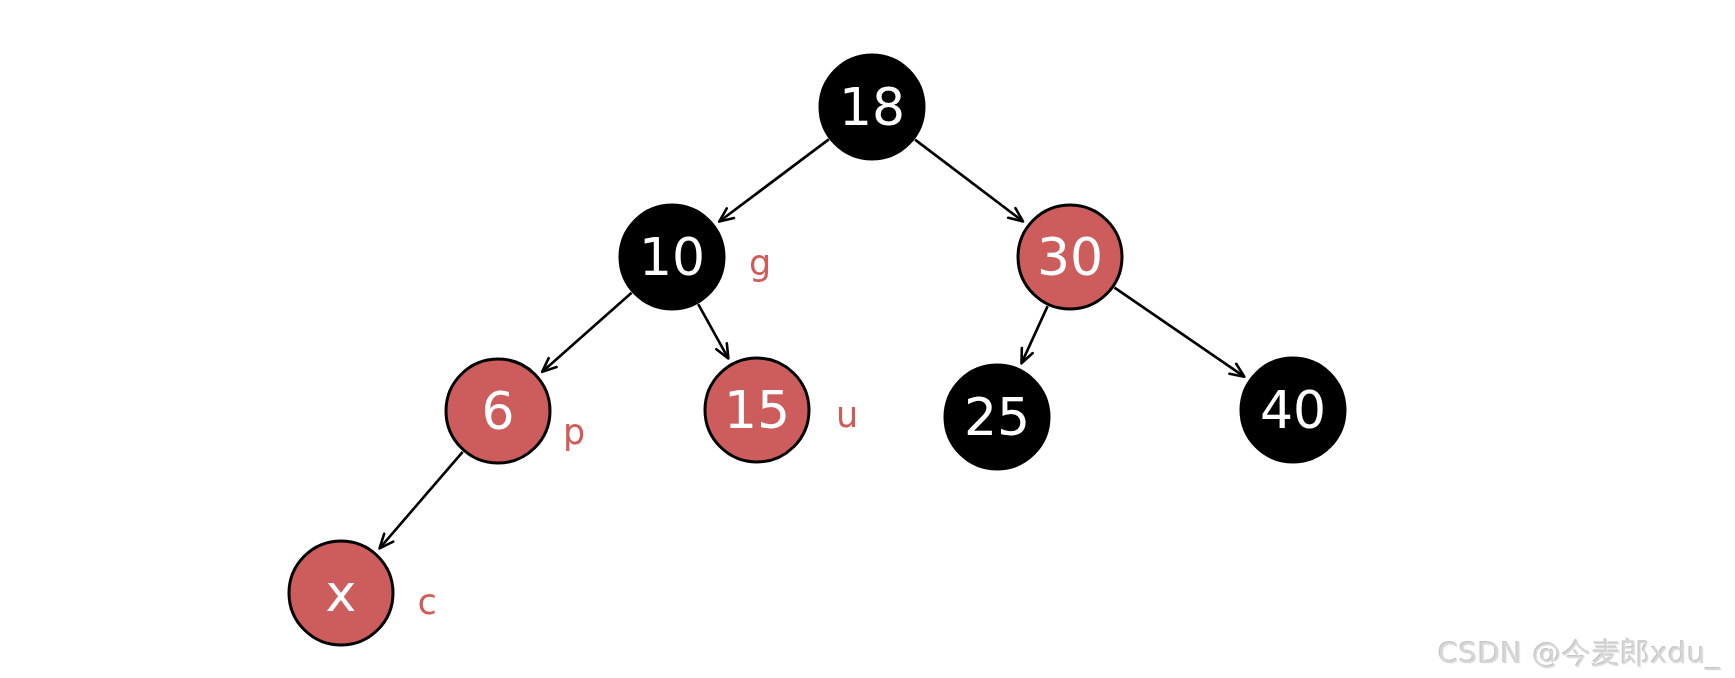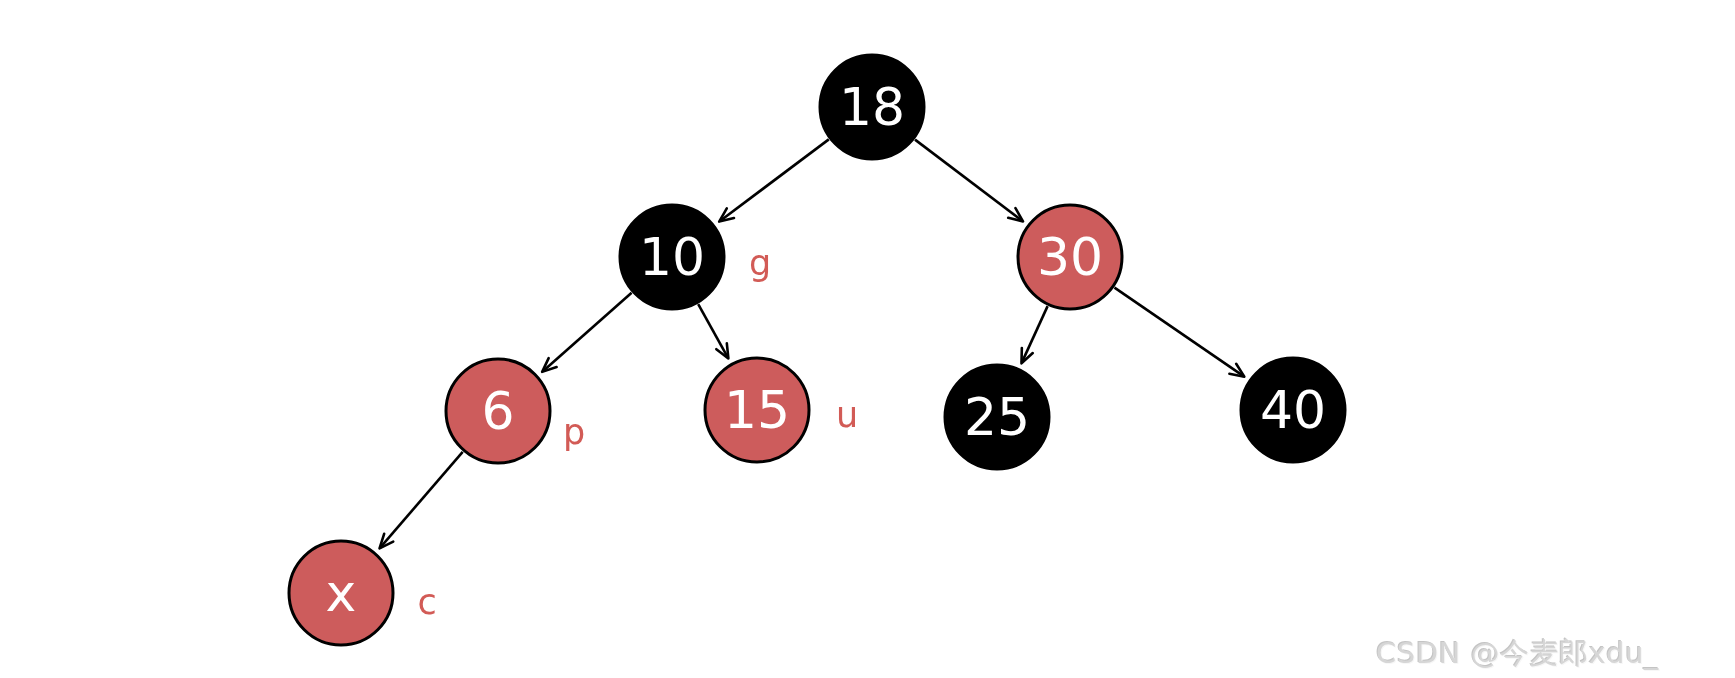--- a/index.html
+++ b/index.html
@@ -26,21 +26,21 @@
     font-size: 52px;
     font-family: "DejaVu Sans", "Liberation Sans", sans-serif;
   }
   .annotation-label {
     fill: #d25b56;
     font-size: 35px;
     font-family: "DejaVu Sans", "Liberation Sans", sans-serif;
   }
   .watermark {
     position: absolute;
-    left: 1376px;
+    left: 1438px;
     top: 638px;
     font-size: 29px;
     line-height: 1.1;
     white-space: nowrap;
     color: #d6d6d6;
     text-shadow: 1px 1px 0 #f7f7f7, -1px -1px 0 #c4c4c4;
     letter-spacing: 0.5px;
   }
 </style>
 </head>

